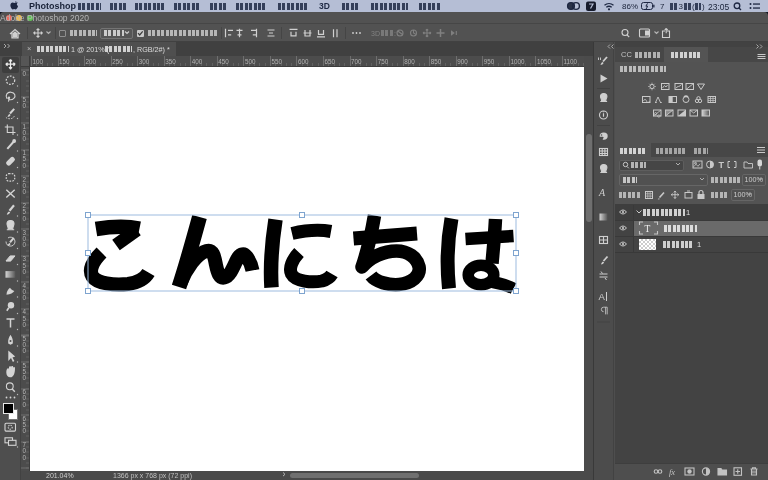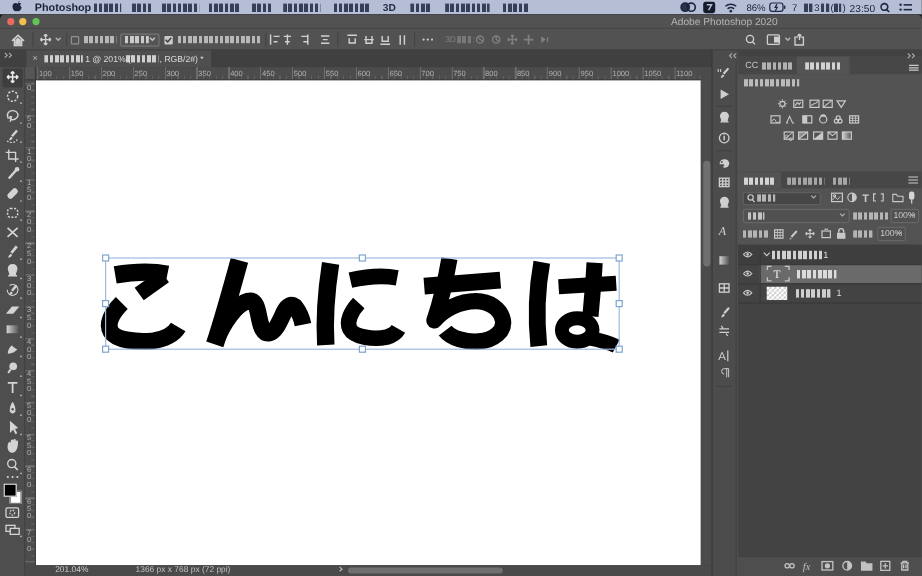--- a/index.html
+++ b/index.html
@@ -46,28 +46,28 @@
     <rect x="753" y="7.4" width="7" height="1.3" fill="#1d2742"></rect>
 </svg>
 <div class="abs" style="left:622px;top:1.5px;font-size:8px;color:#1a2339;line-height:10px">86%</div>
 <div class="abs" style="left:660px;top:1.5px;font-size:8px;color:#1a2339;line-height:10px">7</div>
 <div class="j" style="left:670px;top:3px;width:7px;height:6.5px;color:#232e49;opacity:.88"></div>
 <div class="abs" style="left:678.5px;top:1.5px;font-size:8px;color:#1a2339;line-height:10px">3</div>
 <div class="j" style="left:684px;top:3px;width:7px;height:6.5px;color:#232e49;opacity:.88"></div>
 <div class="abs" style="left:692px;top:1.5px;font-size:8px;color:#1a2339;line-height:10px">(</div>
 <div class="j" style="left:695px;top:3px;width:6px;height:6.5px;color:#232e49;opacity:.88"></div>
 <div class="abs" style="left:702px;top:1.5px;font-size:8px;color:#1a2339;line-height:10px">)</div>
-<div class="abs" style="left:708px;top:1.5px;font-size:8.5px;color:#1a2339;line-height:10px">23:50</div>
+<div class="abs" style="left:708px;top:1.5px;font-size:8.5px;color:#1a2339;line-height:10px">23:05</div>
 
 <div class="abs" style="left:0;top:12px;width:768px;height:4px;background:#10141f"></div>
 <div class="abs" style="left:0;top:12px;width:768px;height:12px;background:#525252;border-bottom:1px solid #464646;border-radius:4px 4px 0 0"></div>
 <div class="abs" style="left:5.5px;top:15px;width:6px;height:6px;border-radius:3px;background:#ed6a5e"></div>
 <div class="abs" style="left:16px;top:15px;width:6px;height:6px;border-radius:3px;background:#f5bf4f"></div>
 <div class="abs" style="left:26.5px;top:15px;width:6px;height:6px;border-radius:3px;background:#61c555"></div>
-<div class="abs" style="left:0;top:13px;width:648px;text-align:right;font-size:8.5px;color:#b4b4b4;line-height:11px">Adobe Photoshop 2020</div>
+<div class="abs" style="left:0;top:13px;width:648px;text-align:left;font-size:8.5px;color:#b4b4b4;line-height:11px">Adobe Photoshop 2020</div>
 
 <div class="abs" style="left:0;top:24px;width:768px;height:18px;background:#525252;border-bottom:1px solid #414141"></div>
 <div class="abs" style="left:27px;top:27px;width:1px;height:12px;background:#454545"></div>
 <div class="abs" style="left:55px;top:27px;width:1px;height:12px;background:#454545"></div>
 
 <div class="abs" style="left:59px;top:30px;width:6.5px;height:6.5px;border:1px solid #8f8f8f;border-radius:1px"></div>
 <div class="j" style="left:70px;top:30px;width:27px;height:6px;color:#c9c9c9;opacity:.85"></div>
 
 <div class="abs" style="left:100px;top:27.5px;width:33px;height:11px;border:1px solid #747474;border-radius:2px;background:#555"></div>
 <div class="j" style="left:104px;top:30px;width:20px;height:6px;color:#d8d8d8;opacity:.9"></div>

